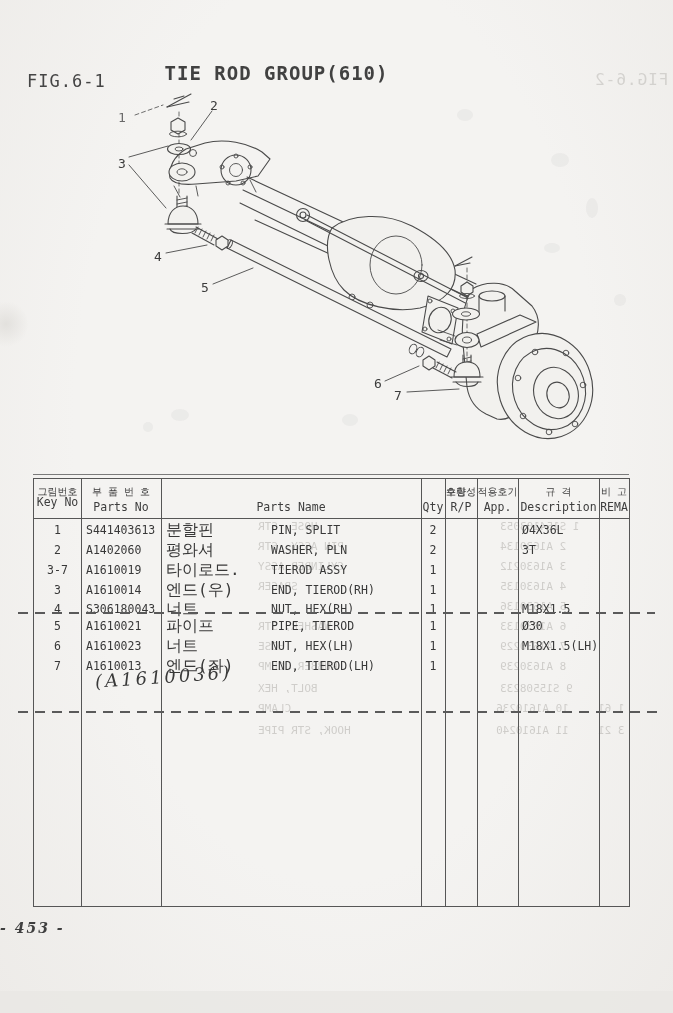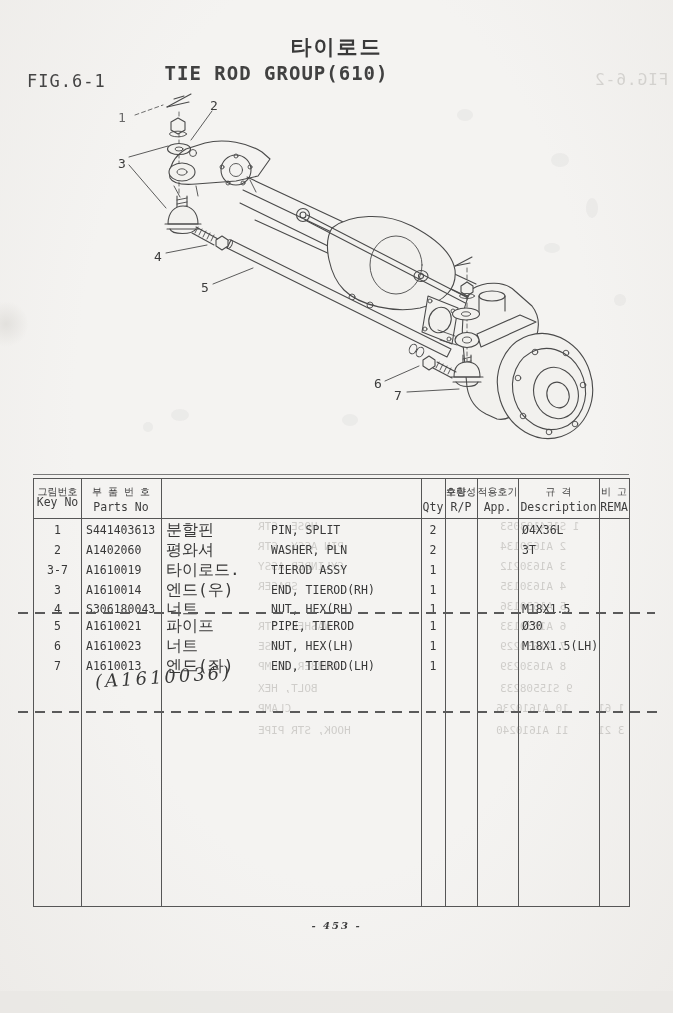--- a/index.html
+++ b/index.html
@@ -4,22 +4,22 @@
 <style>
   html,body{margin:0;padding:0;background:#e7e6e3;}
   #page{position:relative;width:673px;height:1013px;overflow:hidden;
         background:radial-gradient(ellipse at 50% 42%, #f4f3f1 55%, #edebe8 100%);
         font-family:"DejaVu Sans Mono", monospace; color:#3b3b3b;}
   .abs{position:absolute;}
   
   #title-ko{left:0;top:33px;width:673px;text-align:center;font-size:21px;font-weight:bold;letter-spacing:2px;color:#3a3a3a;}
   #title-en{left:0;top:62px;width:553px;text-align:center;font-size:19px;font-weight:bold;letter-spacing:1px;color:#414141;}
   #fig-label{left:27px;top:71px;font-size:17px;letter-spacing:1px;color:#454545;}
-  #page-number{left:0;top:920px;width:673px;text-align:center;font-family:"DejaVu Serif",serif;
-               font-style:italic;font-weight:bold;font-size:10px;letter-spacing:2px;color:#3f3f3f;}
+  #page-number{left:0;top:920px;width:673px;text-align:left;font-family:"DejaVu Serif",serif;
+               font-style:italic;font-weight:bold;font-size:14px;letter-spacing:2px;color:#3f3f3f;}
   
   .ghost{color:#b7b5b1;opacity:.6;transform:scaleX(-1);font-size:11px;white-space:nowrap;z-index:1;}
   .ghost-big{font-size:16px;letter-spacing:1px;opacity:.5;}
   #smudge{left:-16px;top:300px;width:44px;height:48px;border-radius:50%;
           background:radial-gradient(circle,#dcdad6 0%, rgba(220,218,214,0) 70%);opacity:.7;}
   #bottom-band{left:0;top:991px;width:673px;height:22px;background:#e9e7e4;opacity:.8;}
   
   #tbl-topline{left:33px;top:474px;width:596px;border-top:1.2px solid #7a7a7a;z-index:3;}
   #tbl{left:33px;top:478px;width:595px;height:427px;border:1.4px solid #565656;z-index:2;}
   #tbl .v{position:absolute;top:0;bottom:0;width:0;border-left:1.2px solid #565656;}
@@ -70,21 +70,20 @@
   <div class="abs ghost" style="left:258px;top:640px;">HOSE</div>
   <div class="abs ghost" style="left:258px;top:660px;">RUBBER, CLMP</div>
   <div class="abs ghost" style="left:258px;top:682px;">BOLT, HEX</div>
   <div class="abs ghost" style="left:258px;top:702px;">CLAMP</div>
   <div class="abs ghost" style="left:258px;top:724px;">HOOK, STR PIPE</div>
   <div class="abs ghost" style="left:598px;top:702px;">1 61</div>
   <div class="abs ghost" style="left:598px;top:724px;">3 21</div>
   <div class="abs" id="smudge"></div>
   <div class="abs" id="bottom-band"></div>
 
-  <div class="abs" id="title-ko">타이로드</div>
   <div class="abs" id="title-en">TIE ROD GROUP(610)</div>
   <div class="abs" id="fig-label">FIG.6-1</div>
   <div class="abs" id="page-number">- 453 -</div>
 
   <svg class="abs" style="left:0;top:0" width="673" height="1013" viewBox="0 0 673 1013">
 
     <g>
       <ellipse class="gblob" cx="560" cy="160" rx="9" ry="7"></ellipse>
       <ellipse class="gblob" cx="592" cy="208" rx="6" ry="10"></ellipse>
       <ellipse class="gblob" cx="552" cy="248" rx="8" ry="5"></ellipse>
@@ -262,20 +261,21 @@
     <div class="hk" style="left:0;width:47px;top:6px">그림번호</div>
     <div class="hk" style="left:47px;width:80px;top:6px">부 품 번 호</div>
     <div class="hk" style="left:408px;width:28px;top:6px">수량</div>
     <div class="hk" style="left:411px;width:32px;top:6px">호환성</div>
     <div class="hk" style="left:443px;width:41px;top:6px">적용호기</div>
     <div class="hk" style="left:484px;width:81px;top:6px">규 격</div>
     <div class="hk" style="left:565px;width:30px;top:6px">비 고</div>
 
     <div class="he" style="left:0;width:47px;top:16px">Key No</div>
     <div class="he" style="left:47px;width:80px;top:21px">Parts No</div>
+    <div class="he" style="left:127px;width:260px;top:21px">Parts Name</div>
     <div class="he" style="left:385px;width:28px;top:21px">Qty</div>
     <div class="he" style="left:411px;width:32px;top:21px">R/P</div>
     <div class="he" style="left:443px;width:41px;top:21px">App.</div>
     <div class="he" style="left:484px;width:81px;top:21px">Description</div>
     <div class="he" style="left:565px;width:30px;top:21px">REMA</div>
 
     <div class="row" style="top:41px">
       <span class="ck">1</span>
       <span class="cp">S441403613</span>
       <span class="cko">분할핀</span>

